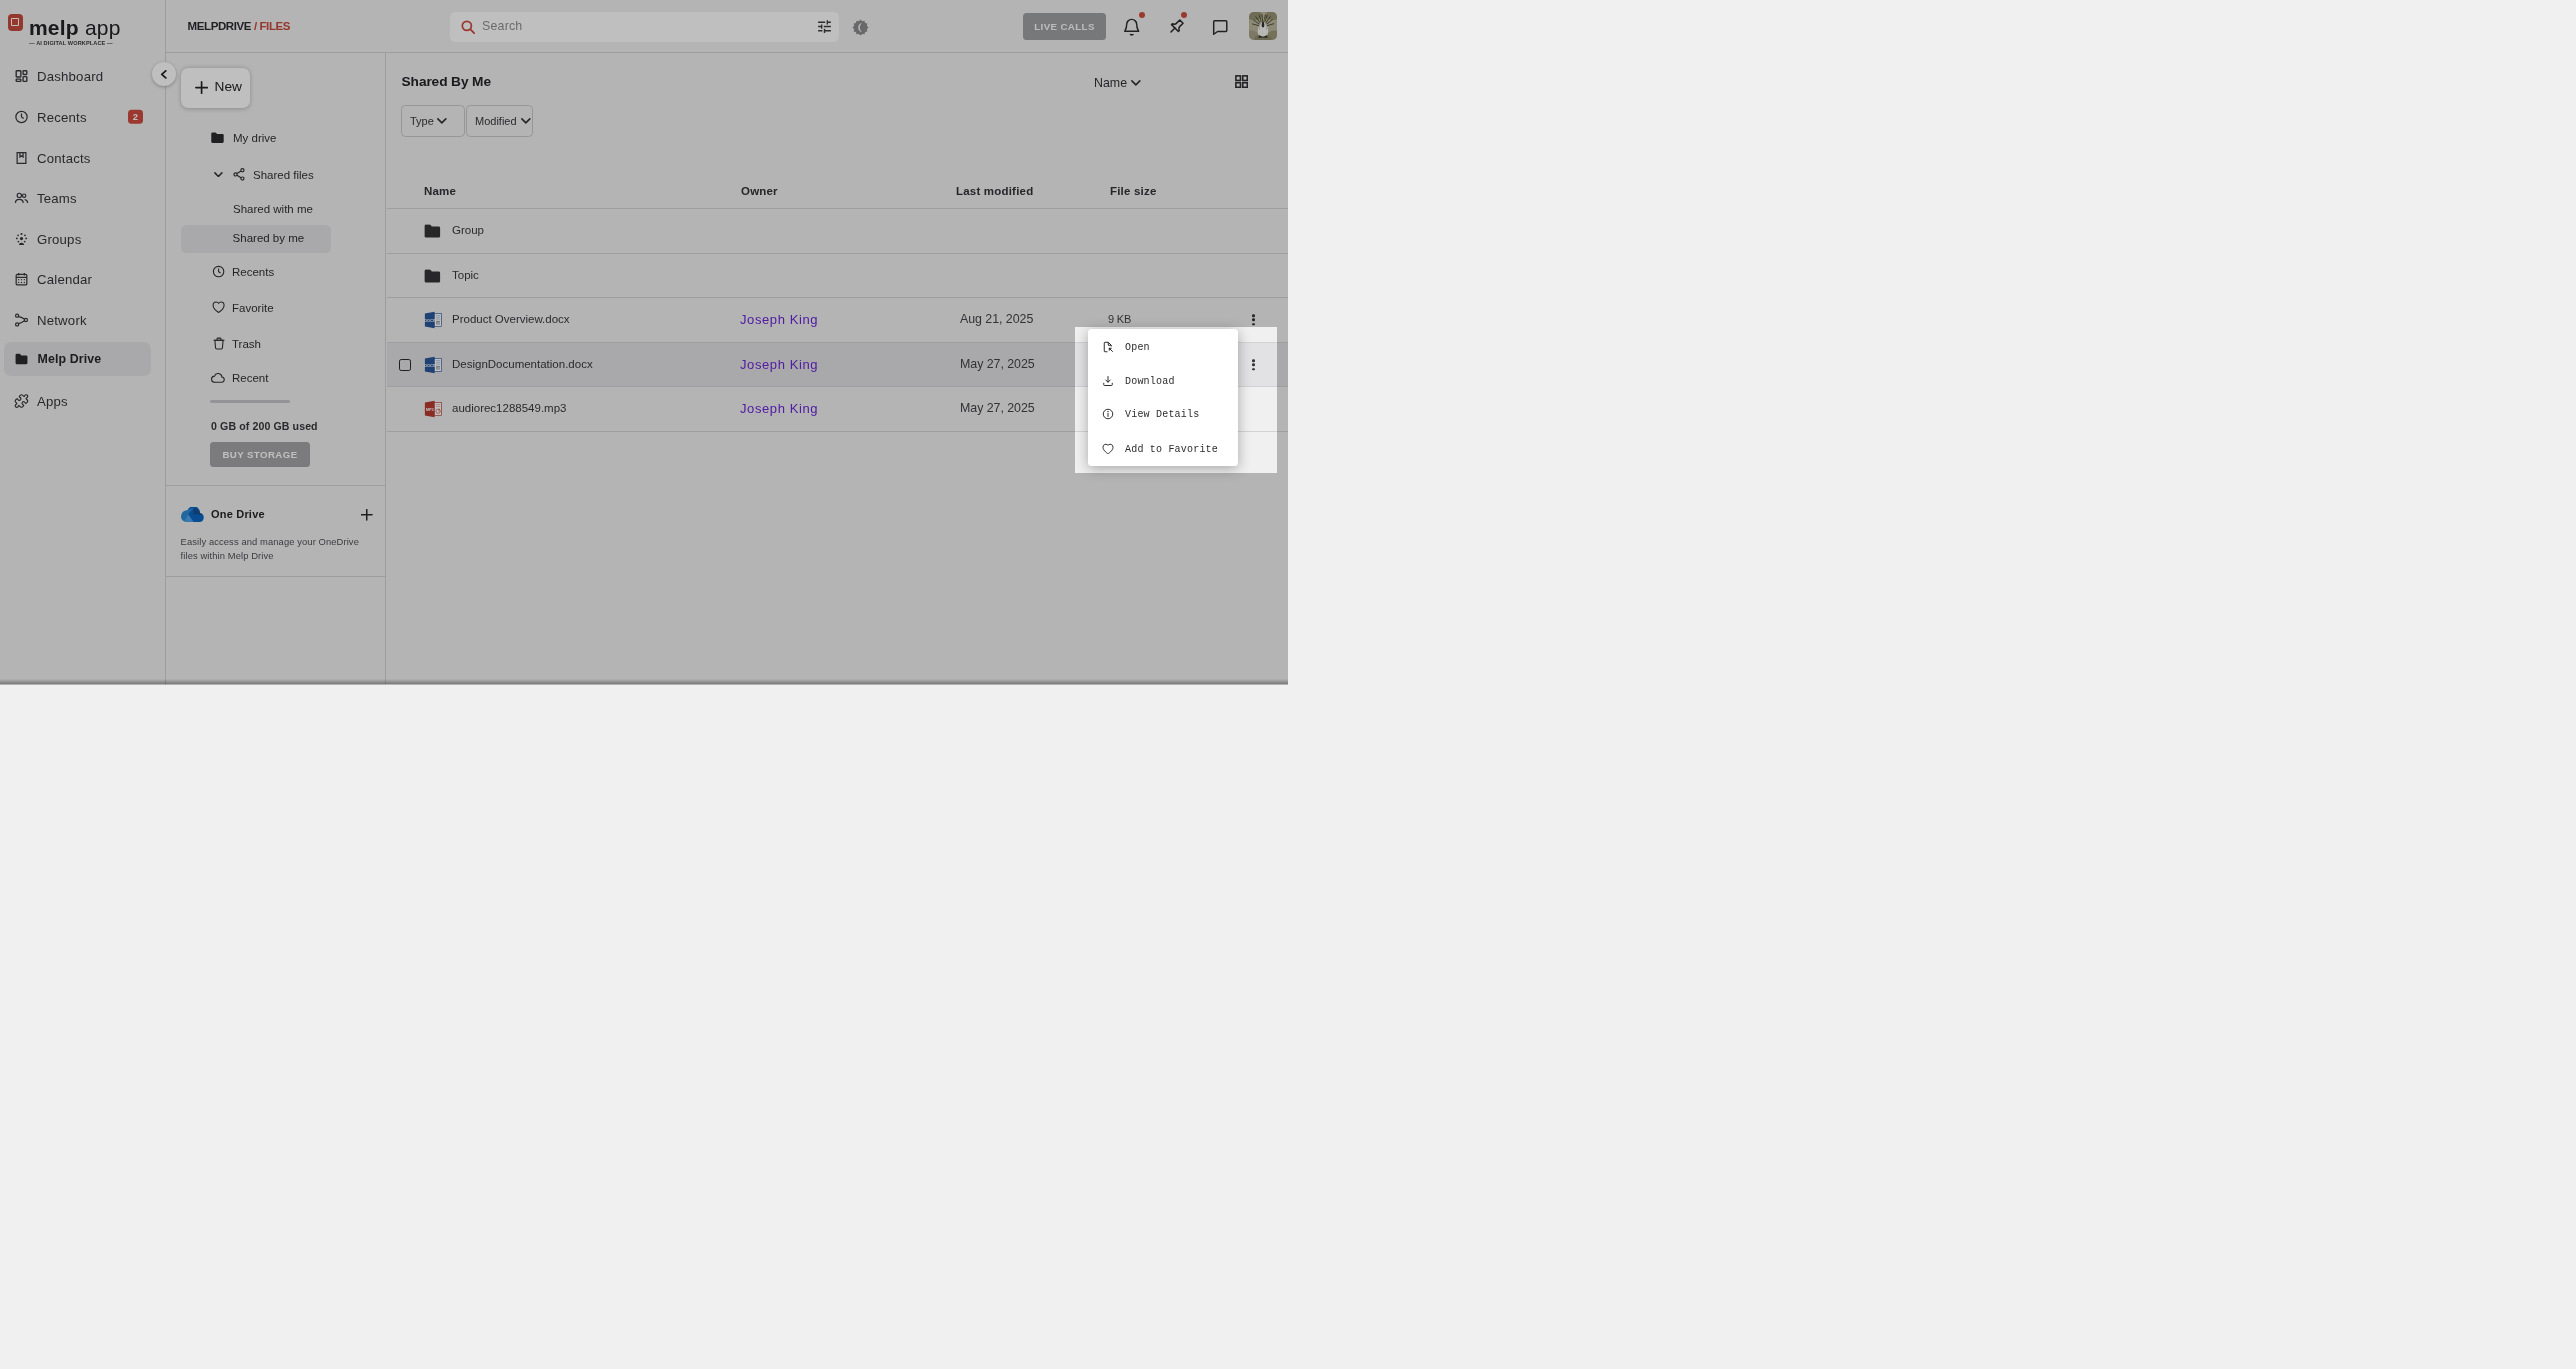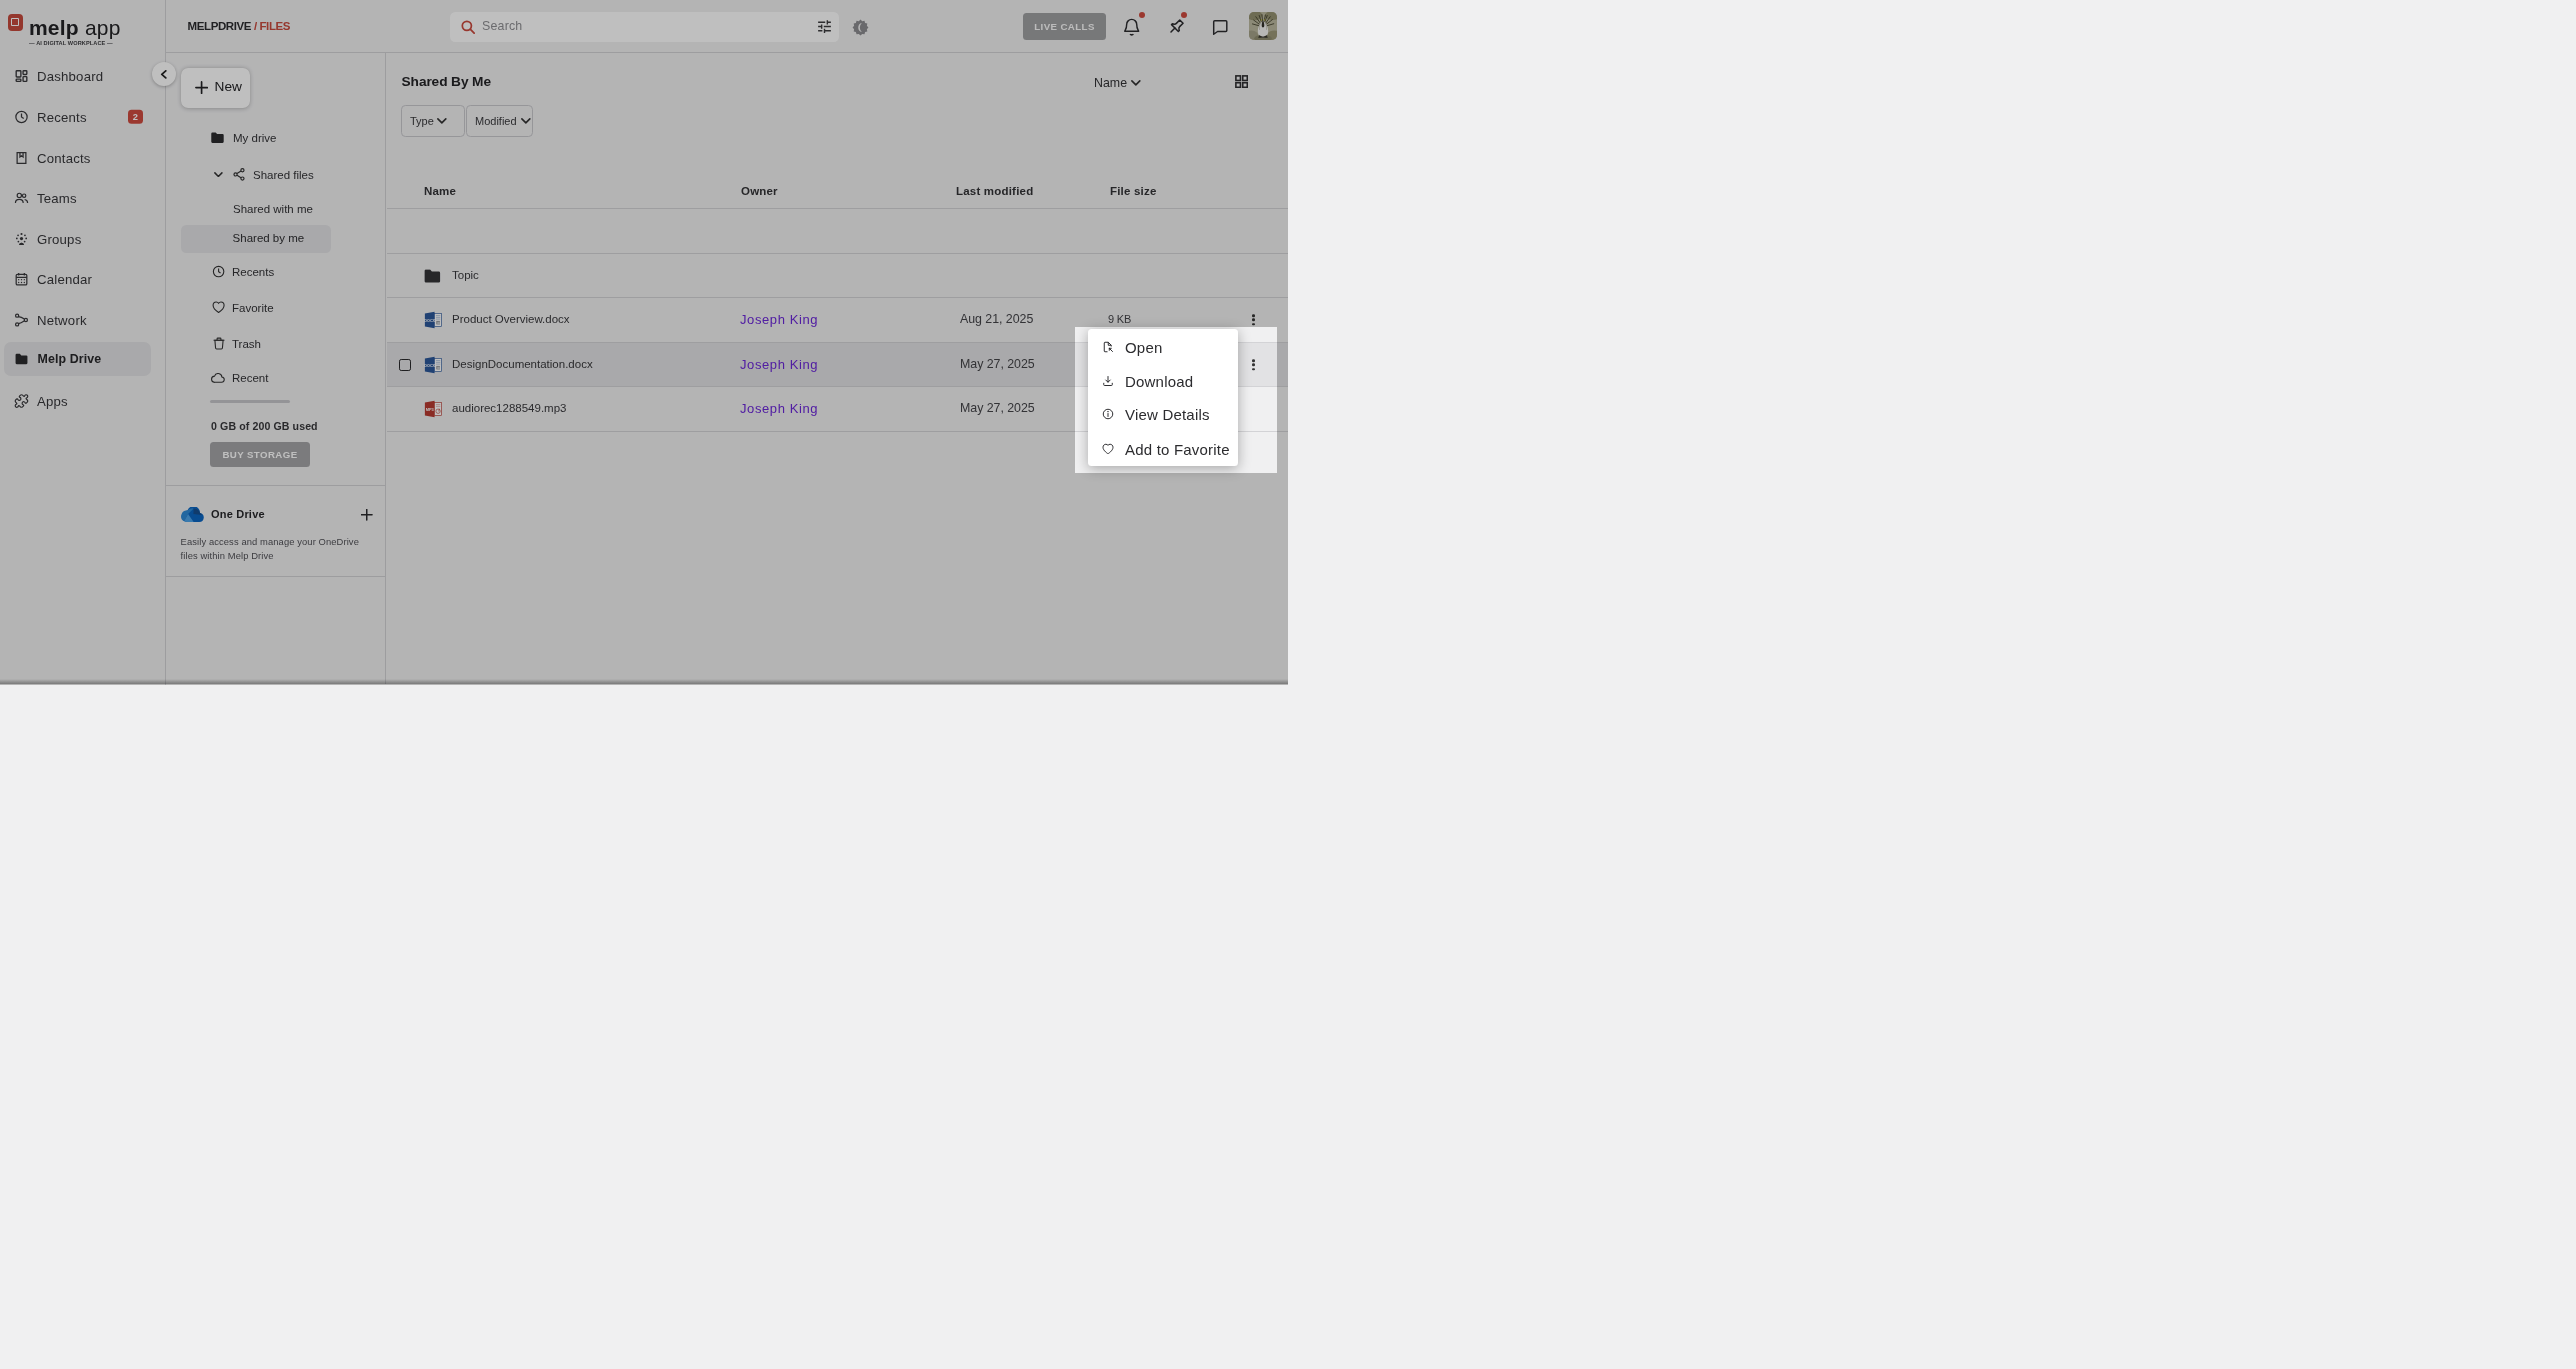--- a/index.html
+++ b/index.html
@@ -61,21 +61,21 @@
 .row .fs { position:absolute; left:721px; top:calc(50% - 0.9px); transform:translateY(-50%); font-size:11px; color:#454549; letter-spacing:-0.2px; }
 .row .icon { position:absolute; left:37px; top:50%; transform:translateY(-50%); }
 .dots3 { position:absolute; left:865px; top:50%; transform:translateY(-50%); width:2.6px; height:11.5px; }
 .dots3 i { position:absolute; left:0; width:2.6px; height:2.6px; border-radius:50%; background:#333; }
 
 
 .dim { position:absolute; background:rgba(0,0,0,0.25); z-index:40; pointer-events:none; }
 #menu { position:absolute; left:1088px; top:329px; width:150px; height:137px; background:#fff; border-radius:3.5px; box-shadow:0 2.6px 12.4px rgba(0,0,0,.3); z-index:50; }
 .mitem { position:absolute; left:0; width:150px; height:34px; }
 .mitem .mic { position:absolute; left:14px; top:50%; transform:translateY(-50%); width:12px; height:12px; }
-.mitem .mtx { position:absolute; left:37px; top:50%; transform:translateY(-50%); font-size:15px; font-weight:500; color:#2c2c2f; letter-spacing:0.2px; white-space:nowrap; }
+.mitem .mtx { position:absolute; left:37px; top:50%; transform:translateY(-50%); font-size:10px; font-weight:500; color:#2c2c2f; letter-spacing:0.2px; white-space:nowrap;font-family:Liberation Mono, monospace; }
 </style>
 </head>
 <body>
 <div id="sidebar">
   <div id="logoicon">
       <div class="insq"></div>
     </div>
   <div id="logotext"><b>melp</b> <span>app</span></div>
   <div id="tagline">— AI DIGITAL WORKPLACE —</div>
 
@@ -319,20 +319,26 @@
         <path d="M1 1l4.5 4.5L10 1"></path>
       </svg>
   </div>
   <div id="tblhead">
     <div style="left:37px;">Name</div>
     <div style="left:354px;">Owner</div>
     <div style="left:569px;">Last modified</div>
     <div style="left:723px;">File size</div>
   </div>
   <div class="rowline" style="top:155px;"></div>
+  <div class="row" style="top:156px;">
+    <svg class="icon" width="17" height="13.7" viewBox="0 0 24 20" fill="#343437">
+        <path d="M0.5 2.5A2 2 0 0 1 2.5 .5h6l2.6 2.8h10a2 2 0 0 1 2 2v12.2a2 2 0 0 1-2 2h-18.6a2 2 0 0 1-2-2z"></path>
+      </svg>
+    <div class="nm">Group</div>
+  </div>
   <div class="rowline" style="top:200px;"></div>
   <div class="row" style="top:201px;">
     <svg class="icon" width="17" height="13.7" viewBox="0 0 24 20" fill="#343437">
         <path d="M0.5 2.5A2 2 0 0 1 2.5 .5h6l2.6 2.8h10a2 2 0 0 1 2 2v12.2a2 2 0 0 1-2 2h-18.6a2 2 0 0 1-2-2z"></path>
       </svg>
     <div class="nm">Topic</div>
   </div>
   <div class="rowline" style="top:244px;"></div>
   <div class="row" style="top:245px;">
     <svg class="icon" width="18.5" height="18.5" viewBox="0 0 42 42">

